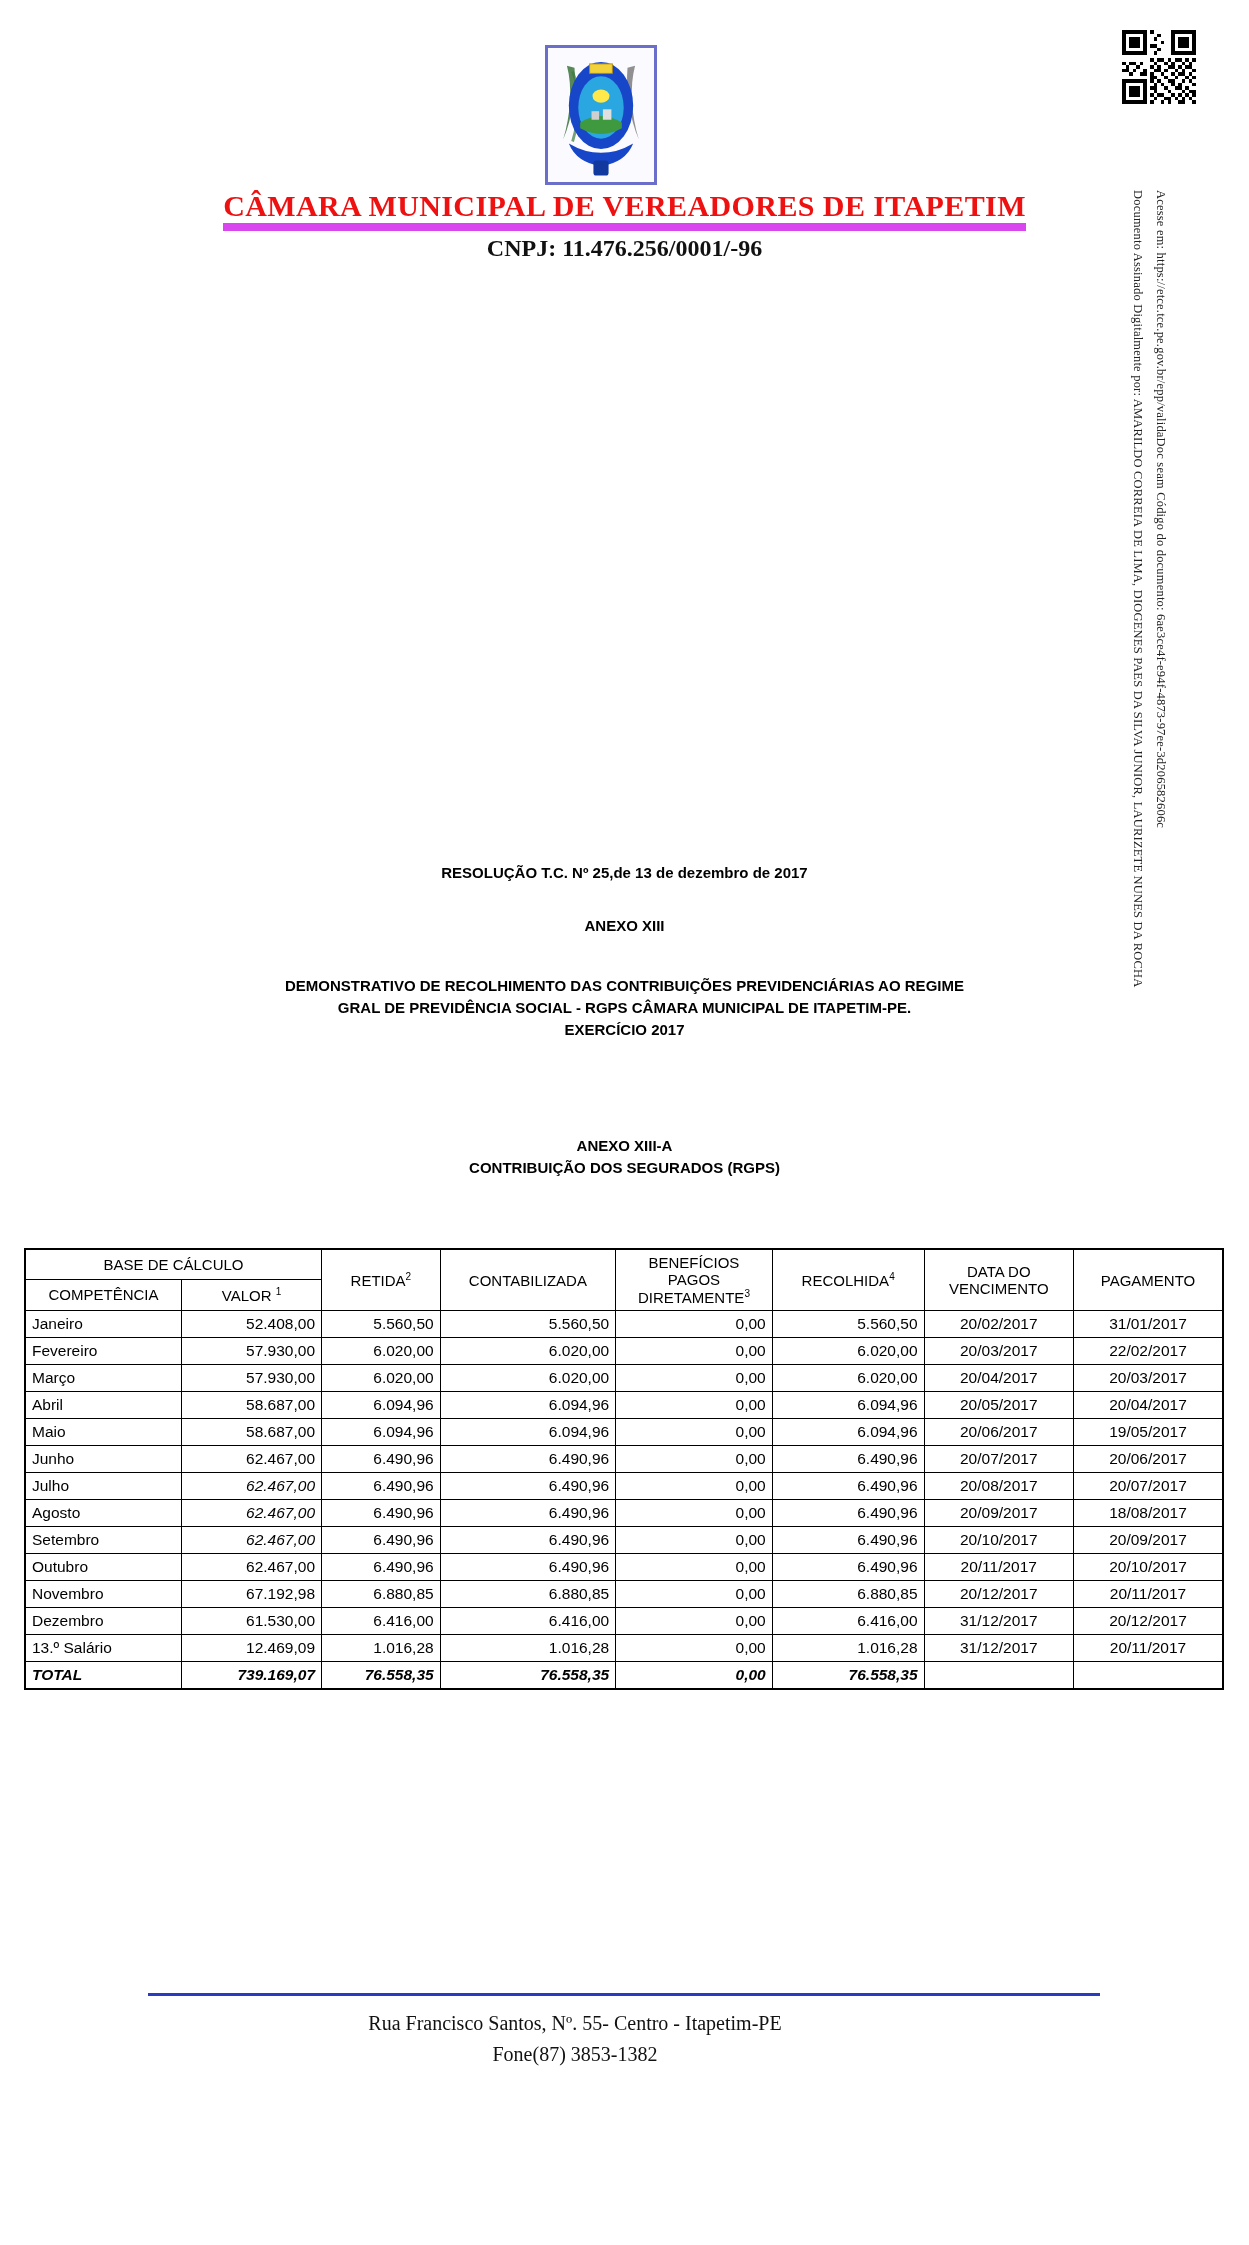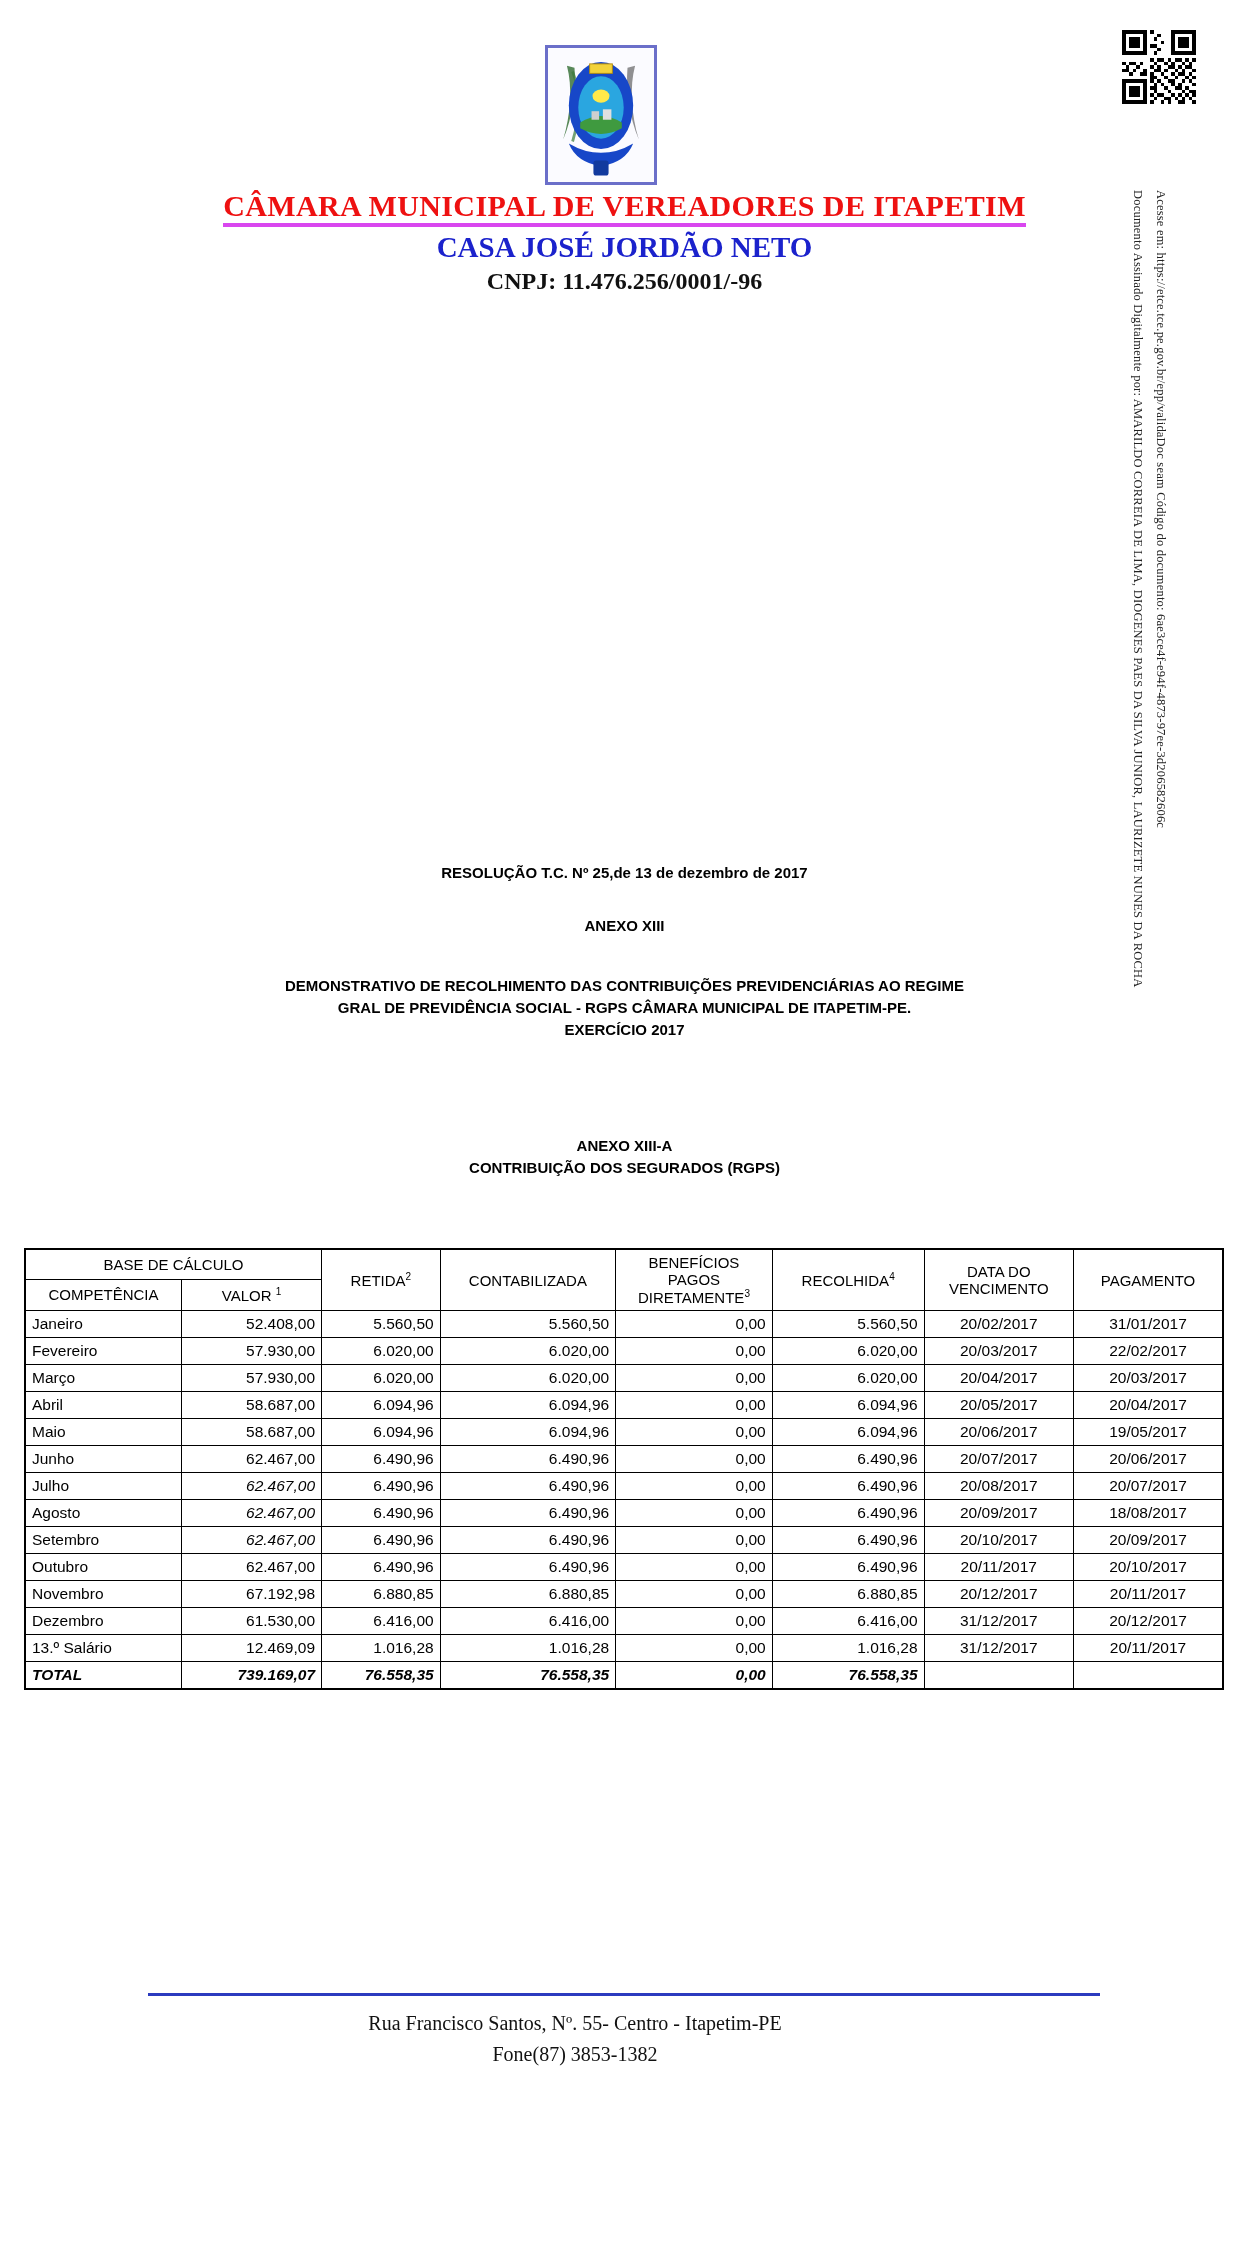--- a/index.html
+++ b/index.html
@@ -14,21 +14,21 @@
   .crest{
     position:absolute;left:545px;top:45px;width:112px;height:140px;
     border:3px solid #6b6fc9;box-sizing:border-box;background:#fdfdff;
   }
   .crest svg{display:block;width:100%;height:100%;}
 
   .title-block{position:absolute;left:0;top:190px;width:1249px;text-align:center;}
   .title1{
     font-family:"Liberation Serif", serif;font-weight:bold;font-size:30px;
     color:#ee1111;letter-spacing:.4px;line-height:1.05;
-    display:inline-block;border-bottom:4px solid #d946ef;padding-bottom:1px;
+    display:inline-block;border-bottom:8px solid #d946ef;padding-bottom:1px;
   }
   .title2{
     font-family:"Liberation Serif", serif;font-weight:bold;font-size:29px;
     color:#1b22cc;line-height:1.15;margin-top:4px;
   }
   .title3{
     font-family:"Liberation Serif", serif;font-weight:bold;font-size:24px;
     color:#111111;line-height:1.2;margin-top:3px;
   }
 
@@ -215,21 +215,20 @@
         <rect x="20" y="20" width="1" height="1"></rect>
       </g>
     </svg>
   </div>
 
   <div class="vsig">Documento Assinado Digitalmente por: AMARILDO CORREIA DE LIMA, DIOGENES PAES DA SILVA JUNIOR, LAURIZETE NUNES DA ROCHA</div>
   <div class="vsig2">Acesse em: https://etce.tce.pe.gov.br/epp/validaDoc seam Código do documento: 6ae3ce4f-e94f-4873-97ee-3d206582606c</div>
 
   <div class="title-block">
     <div><span class="title1">CÂMARA MUNICIPAL DE VEREADORES DE ITAPETIM</span></div>
-    <div class="title2">CASA JOSÉ JORDÃO NETO</div>
     <div class="title3">CNPJ: 11.476.256/0001/-96</div>
   </div>
 
   <div class="caption" id="cap-resolucao">RESOLUÇÃO T.C. Nº 25,de 13 de dezembro de 2017</div>
   <div class="caption" id="cap-anexo">ANEXO XIII</div>
   <div class="caption" id="cap-demo">
     <div>DEMONSTRATIVO DE RECOLHIMENTO DAS CONTRIBUIÇÕES PREVIDENCIÁRIAS AO REGIME</div>
     <div>GRAL DE PREVIDÊNCIA SOCIAL - RGPS CÂMARA MUNICIPAL DE ITAPETIM-PE.</div>
     <div>EXERCÍCIO 2017</div>
   </div>

